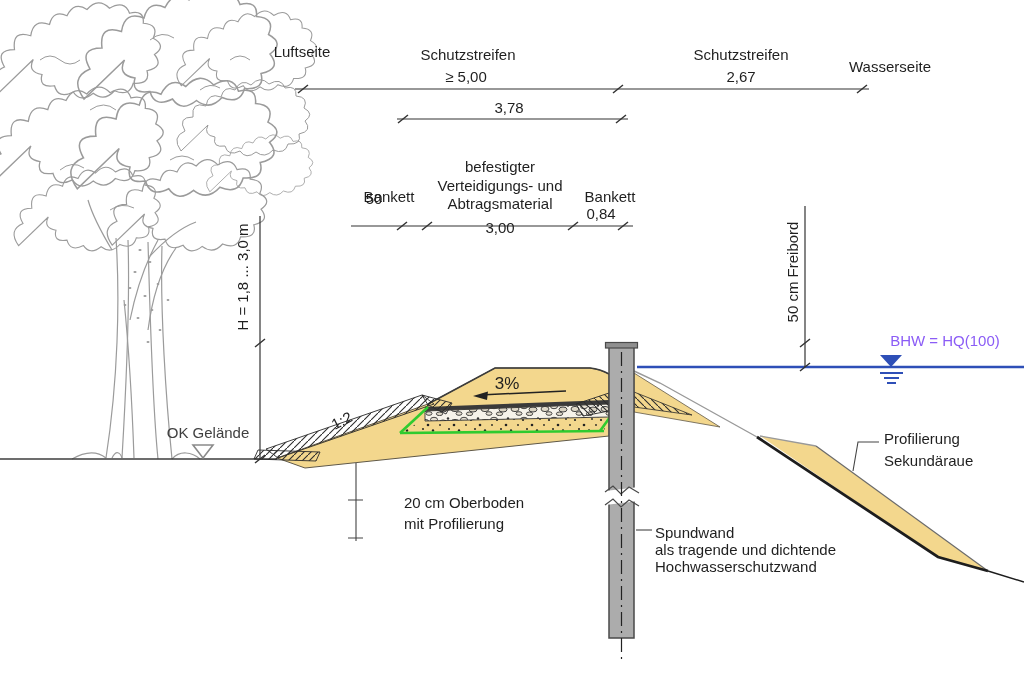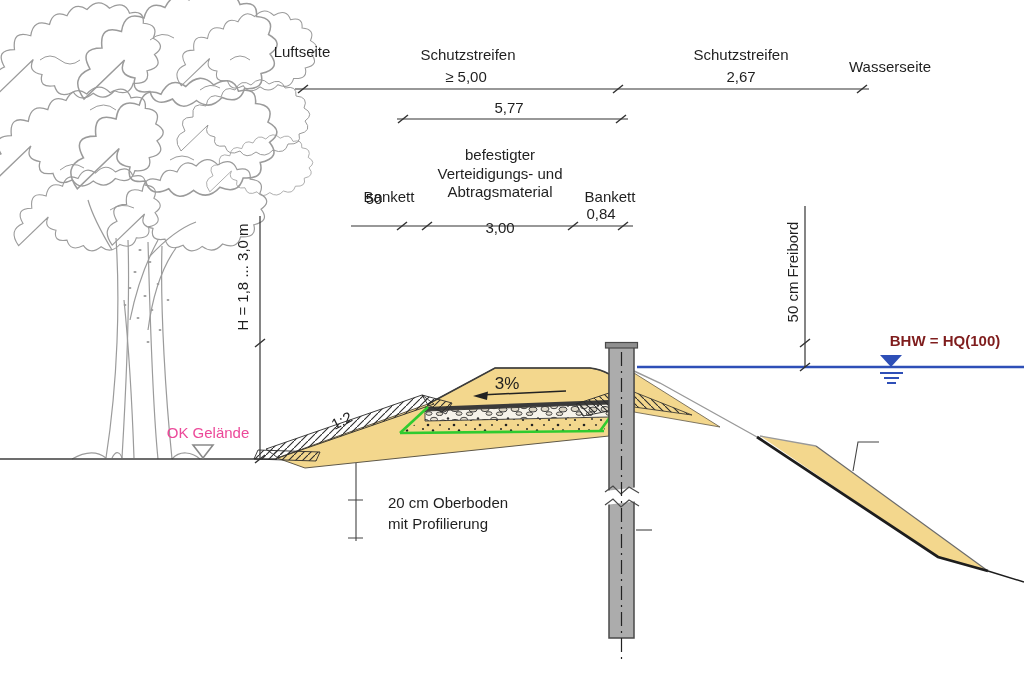--- a/index.html
+++ b/index.html
@@ -4,24 +4,24 @@
 <style>
   html,body{margin:0;padding:0;background:#ffffff;}
   .canvas{position:relative;width:1024px;height:678px;background:#ffffff;overflow:hidden;
           font-family:"Liberation Sans", sans-serif;color:#1f1f1f;}
   svg{position:absolute;left:0;top:0;}
   .lbl{position:absolute;white-space:nowrap;font-size:15px;line-height:1.1;
        transform:translate(-50%,-50%);}
   .lbl.rot90{transform:translate(-50%,-50%) rotate(-90deg);}
   .lbl.rot-slope{transform:translate(-50%,-50%) rotate(-27deg);}
   .lbl.big{font-size:17px;}
-  .lbl.blue{color:#7f1d1d;font-weight:bold;}
-  .lbl.gray{color:#ec4899;}
+  .lbl.blue{color:#8b5cf6;font-weight:normal;}
+  .lbl.gray{color:#404040;}
   .block{position:absolute;white-space:nowrap;font-size:15px;line-height:21px;}
-  .block.center{text-align:center;transform:translateX(-50%);line-height:18.5px;}
+  .block.center{text-align:center;transform:translateX(-50%);line-height:18.5px;margin-top:12px;}
   .block.tight{line-height:17px;}
   .block.wide{line-height:22px;}
 </style>
 </head>
 <body>
 
 <div class="canvas">
 
 <svg width="1024" height="678" viewBox="0 0 1024 678">
   <defs>
@@ -175,21 +175,21 @@
     <path d="M853,471 L858,442 L879,442"></path>
   </g>
 </svg>
 
 <div class="lbl" style="left:302px;top:52px">Luftseite</div>
 <div class="lbl" style="left:468px;top:55px">Schutzstreifen</div>
 <div class="lbl" style="left:466px;top:77px">≥ 5,00</div>
 <div class="lbl" style="left:741px;top:55px">Schutzstreifen</div>
 <div class="lbl" style="left:890px;top:67px">Wasserseite</div>
 <div class="lbl" style="left:741px;top:77px">2,67</div>
-<div class="lbl" style="left:509px;top:108px">5,77</div>
+<div class="lbl" style="left:509px;top:108px">3,78</div>
 
 <div class="block center" style="left:500px;top:146px">
   <div>befestigter</div>
   <div>Verteidigungs- und</div>
   <div>Abtragsmaterial</div>
 </div>
 
 <div class="lbl" style="left:389px;top:197px">Bankett</div>
 <div class="lbl" style="left:610px;top:197px">Bankett</div>
 <div class="lbl" style="left:374px;top:199px">50</div>
@@ -197,20 +197,29 @@
 <div class="lbl" style="left:601px;top:214px">0,84</div>
 
 <div class="lbl rot90" style="left:243px;top:277px">H = 1,8 ... 3,0 m</div>
 <div class="lbl rot90" style="left:793px;top:272px">50 cm Freibord</div>
 
 <div class="lbl blue" style="left:945px;top:341px">BHW = HQ(100)</div>
 <div class="lbl gray" style="left:208px;top:433px">OK Gelände</div>
 <div class="lbl rot-slope" style="left:342px;top:421px">1:2</div>
 <div class="lbl big" style="left:507px;top:384px">3%</div>
 
-<div class="block" style="left:388px;top:492px">
+<div class="block" style="left:404px;top:492px">
   <div>20 cm Oberboden</div>
   <div>mit Profilierung</div>
 </div>
 
-
+<div class="block tight" style="left:655px;top:524px">
+  <div>Spundwand</div>
+  <div>als tragende und dichtende</div>
+  <div>Hochwasserschutzwand</div>
+</div>
+
+<div class="block wide" style="left:884px;top:428px">
+  <div>Profilierung</div>
+  <div>Sekundäraue</div>
+</div>
 
 </div>
 
 </body></html>

